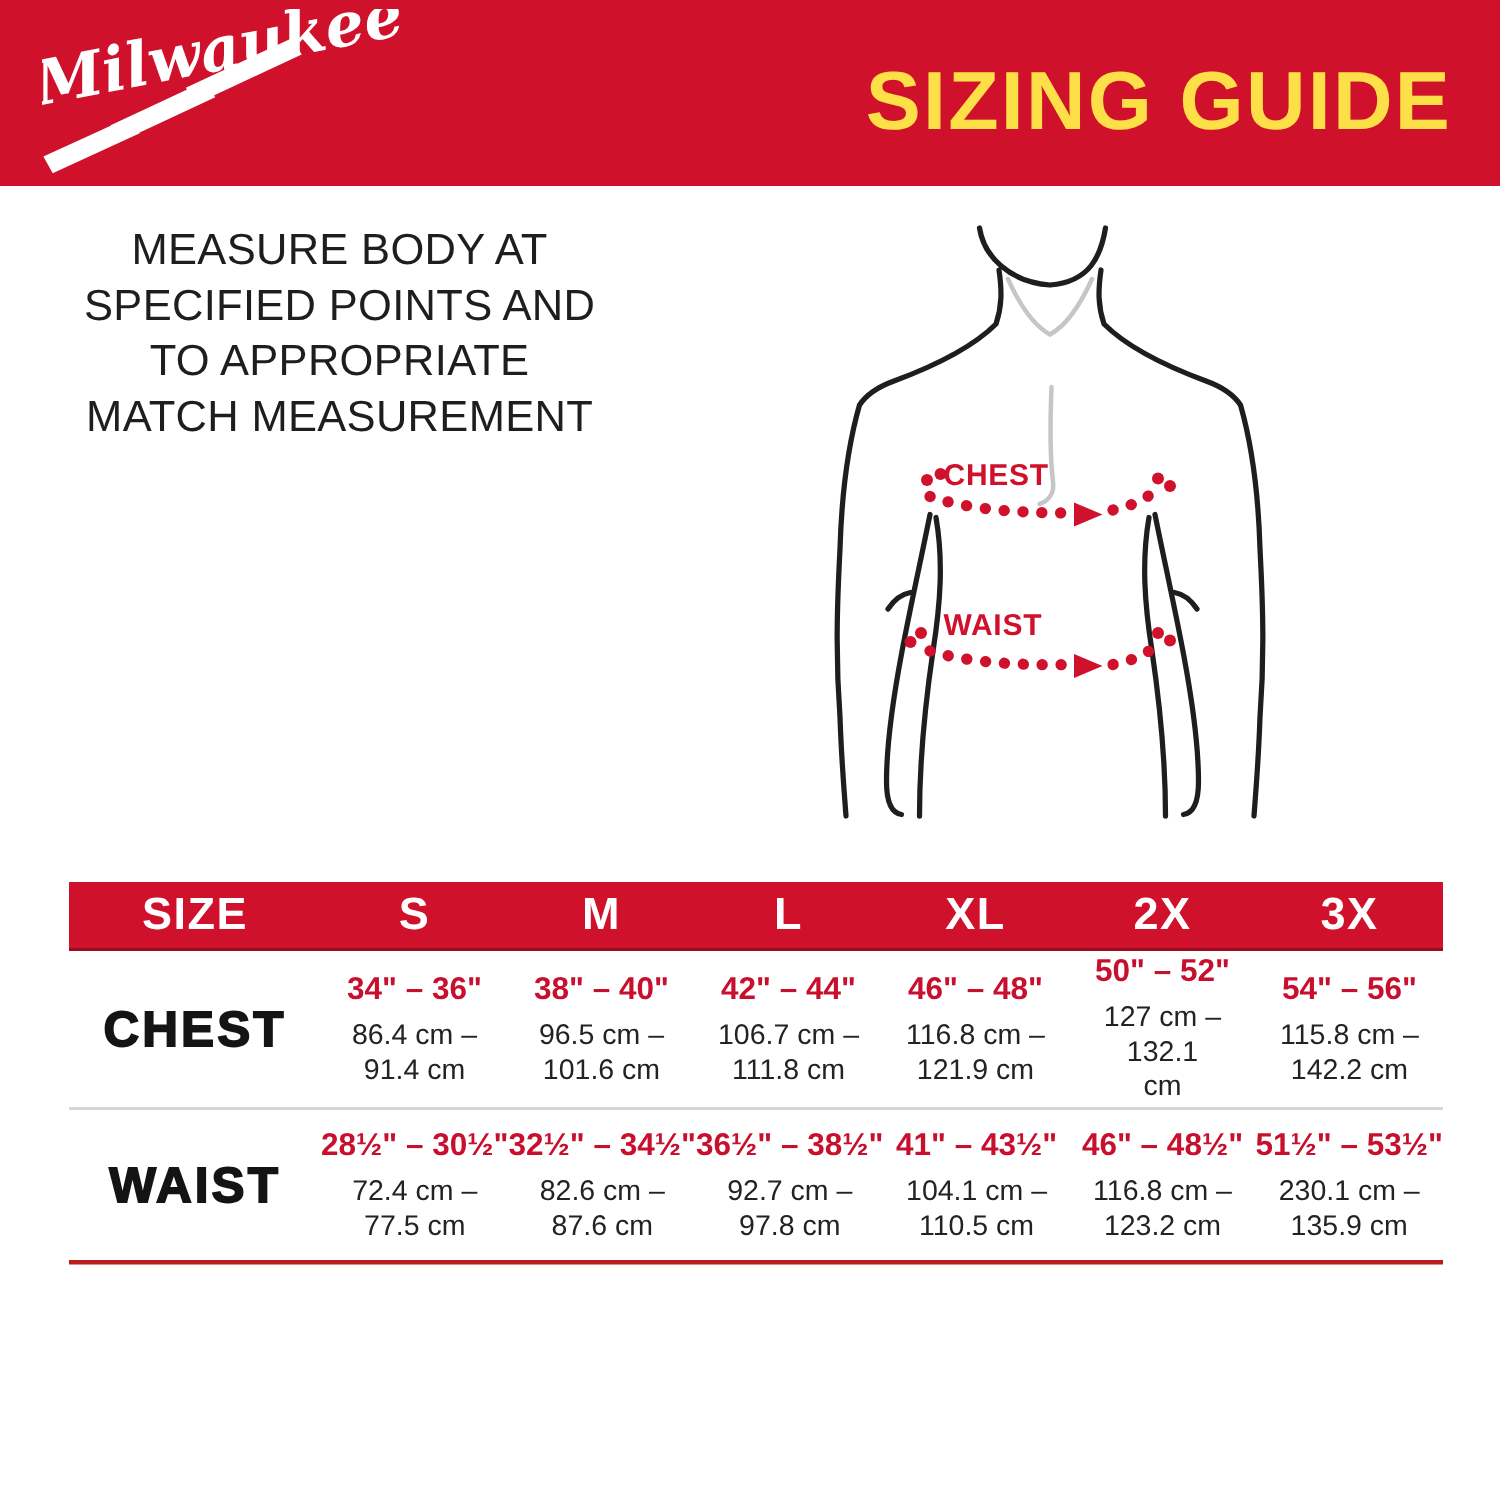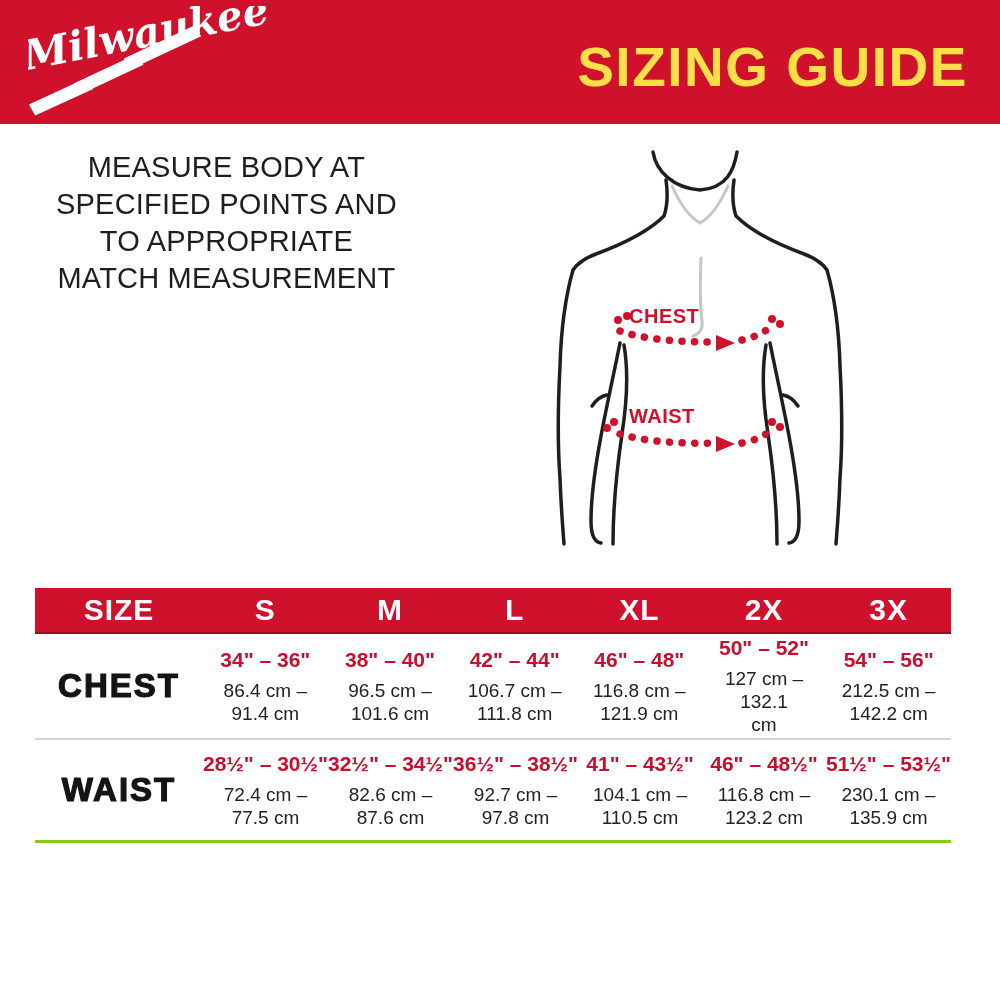--- a/index.html
+++ b/index.html
@@ -16,21 +16,21 @@
   .banner-title{
     position:absolute;right:32px;top:35px;color:#fde047;
     font-size:55px;font-weight:bold;letter-spacing:1.5px;white-space:nowrap;
   }
   
   .intro{position:absolute;left:56px;top:149px;color:#1E1E1E;font-size:29px;line-height:37px;letter-spacing:0.2px;text-align:center;}
   
   .figure{position:absolute;left:530px;top:138px;width:430px;height:430px;}
   .measure-label{font-family:"Liberation Sans",sans-serif;font-weight:bold;font-size:20px;fill:#D0112B;letter-spacing:0.5px;}
   
-  .size-table{position:absolute;left:35px;top:588px;width:916px;border-bottom:3px solid #84cc16;}
+  .size-table{position:absolute;left:46px;top:588px;width:916px;border-bottom:3px solid #b91c1c;}
   .thead{
     display:grid;grid-template-columns:168px repeat(6,1fr);align-items:center;
     height:44px;background:#D0112B;border-bottom:2px solid #9C0C20;
     color:#ffffff;font-weight:bold;font-size:30px;letter-spacing:1px;text-align:center;
   }
   .trow{display:grid;grid-template-columns:168px repeat(6,1fr);align-items:center;text-align:center;}
   .trow.chest{height:104px;border-bottom:2px solid #D6D6D6;}
   .trow.waist{height:100px;}
   .rowlabel{
     font-size:33px;font-weight:bold;letter-spacing:2px;color:#141414;
@@ -156,21 +156,21 @@
       <div class="cell">
         <div class="range">50" – 52"</div>
         <div class="cm">
           <div>127 cm – 132.1</div>
           <div>cm</div>
         </div>
       </div>
       <div class="cell">
         <div class="range">54" – 56"</div>
         <div class="cm">
-          <div>212.5 cm –</div>
+          <div>115.8 cm –</div>
           <div>142.2 cm</div>
         </div>
       </div>
     </div>
 
     <div class="trow waist">
       <div class="rowlabel">WAIST</div>
       <div class="cell">
         <div class="range">28½" – 30½"</div>
         <div class="cm">

